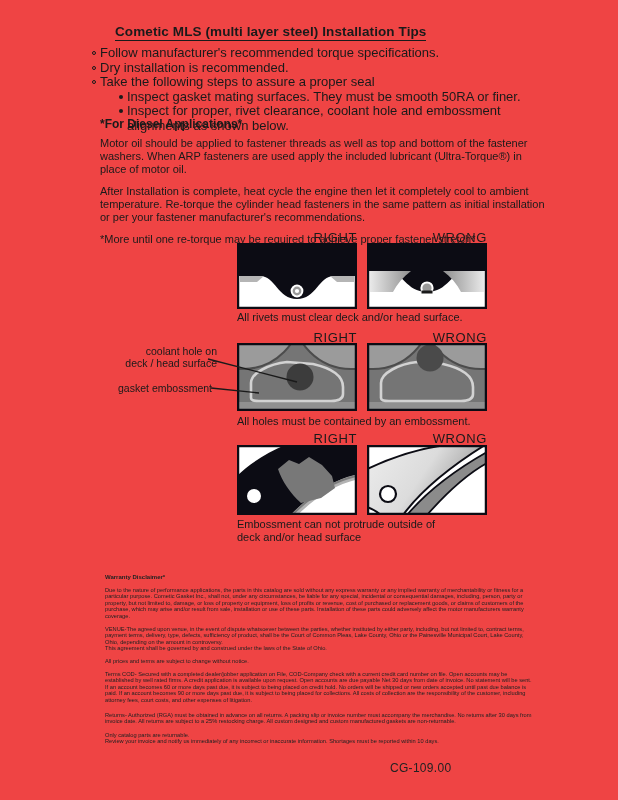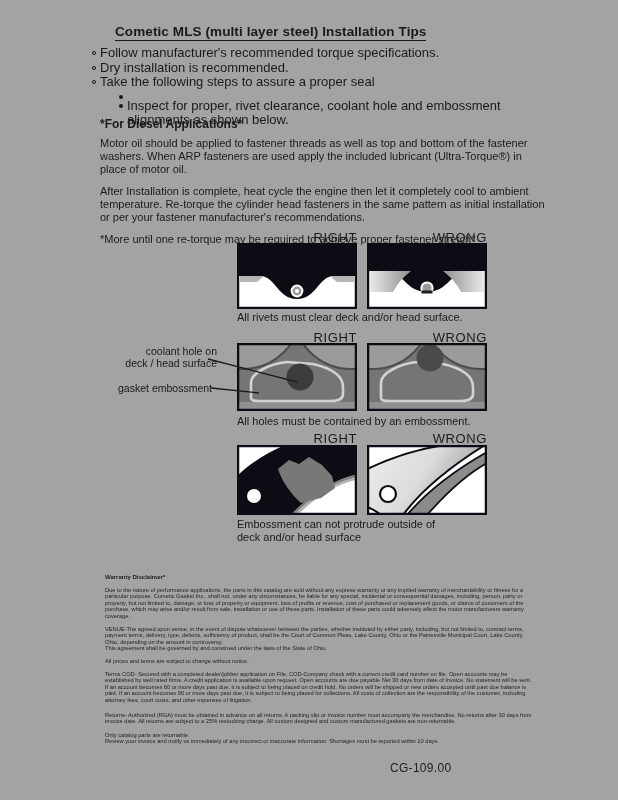--- a/index.html
+++ b/index.html
@@ -1,18 +1,18 @@
 <!DOCTYPE html>
 <html><head>
 <meta charset="utf-8">
 <style>
   * { margin:0; padding:0; box-sizing:border-box; }
   html,body { background:#fff; }
   .page {
-    position:relative; width:618px; height:800px; background:#a3a3a3;
+    position:relative; width:618px; height:800px; background:#ef4444;
     font-family:"Liberation Sans", sans-serif; color:#1a1a1a; overflow:hidden;
   }
   .abs { position:absolute; }
   .title {
     top:24px; left:115px; font-size:13.5px; font-weight:bold;
     border-bottom:1.5px solid #1a1a1a; padding-bottom:1px; letter-spacing:.1px;
   }
   .bullets { top:46px; left:92px; width:470px; font-size:13px; }
   .b-row { display:flex; align-items:flex-start; line-height:14.6px; }
   .b-row .ring {
@@ -53,20 +53,21 @@
     <div class="b-row">
       <span class="ring"></span>
       <span>Dry installation is recommended.</span>
     </div>
     <div class="b-row">
       <span class="ring"></span>
       <span>Take the following steps to assure a proper seal</span>
     </div>
     <div class="b-row b-sub">
       <span class="dot"></span>
+      <span>Inspect gasket mating surfaces.  They must be smooth 50RA or finer.</span>
     </div>
     <div class="b-row b-sub">
       <span class="dot"></span>
       <span>Inspect for proper, rivet clearance, coolant hole and embossment alignments as shown below.</span>
     </div>
   </div>
 
   <div class="abs diesel">
     <h2>*For Diesel Applications*</h2>
     <p>Motor oil should be applied to fastener threads as well as top and bottom of the fastener washers. When ARP fasteners are used apply the included lubricant (Ultra-Torque®) in place of motor oil.</p>

